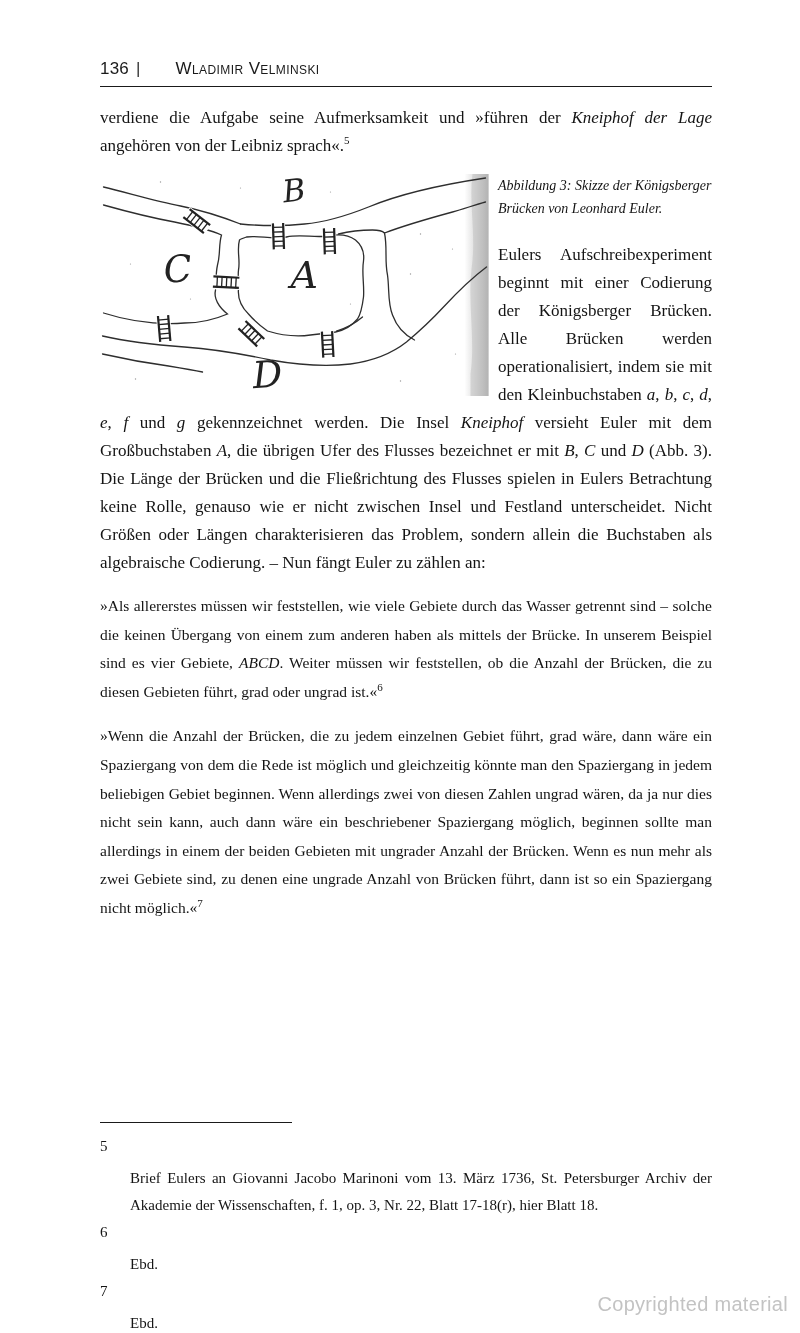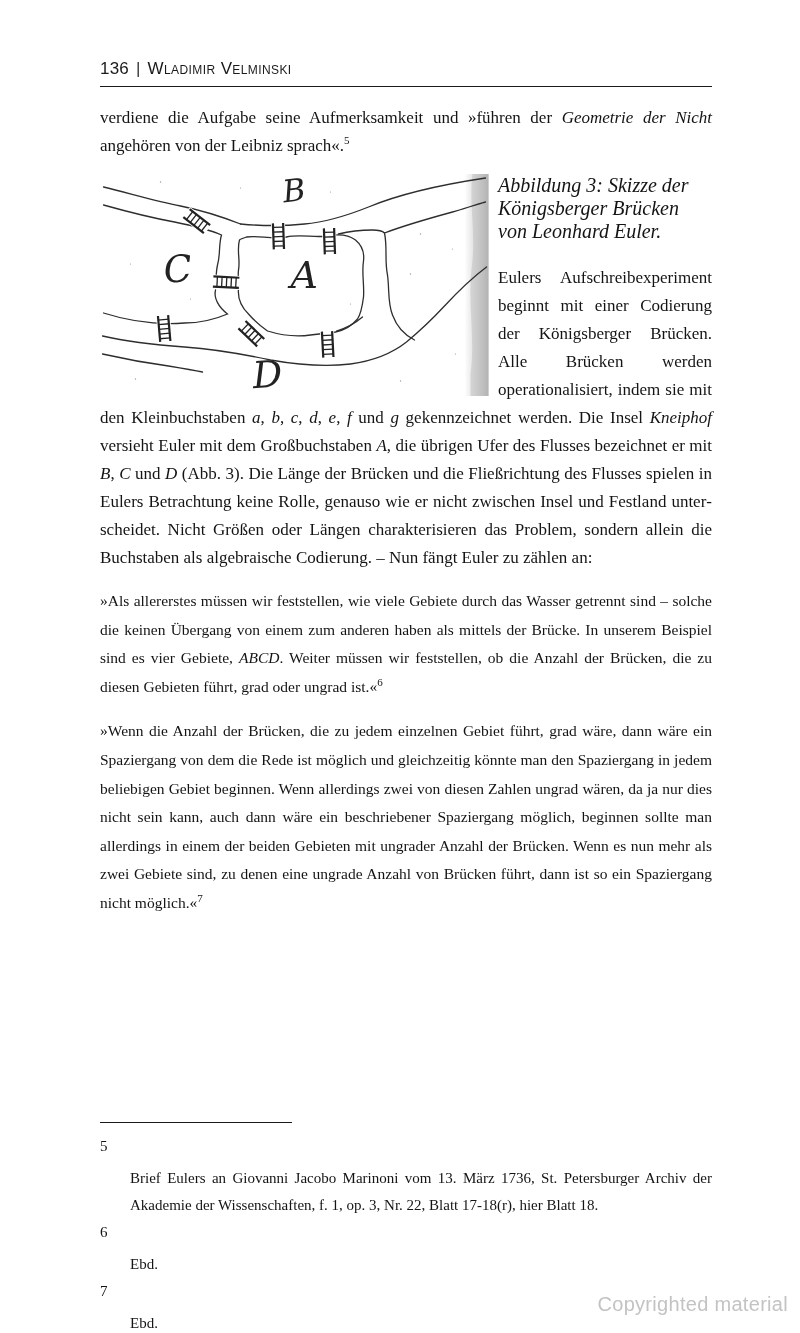--- a/index.html
+++ b/index.html
@@ -13,38 +13,38 @@
 
   
   .pg-header {
     font-family:"Liberation Sans", sans-serif;
     font-size:17px; color:#1a1a1a;
     border-bottom:1.5px solid #1a1a1a;
     padding-bottom:7px; margin-bottom:17px;
     letter-spacing:.2px;
   }
   .pg-header .sep { margin:0 7px; color:#333; font-weight:300; }
-  .pg-header .author { font-variant:small-caps; font-variant-caps:small-caps; letter-spacing:.4px; }
+  .pg-header .author { font-variant:small-caps; font-variant-caps:small-caps; letter-spacing:.4px;margin-left:28px; }
 
   
   .para {
     font-size:17px; line-height:28px; text-align:justify;
     hyphens:manual; color:#141414;
   }
   .para.intro { margin-bottom:8px; }
   sup { font-size:11px; line-height:0; }
 
   
   figure.sketch {
     float:left; width:389px; height:222px;
     margin:6px 9px 6px 0;
   }
   figure.sketch svg { display:block; width:389px; height:222px; }
   .caption {
-    font-style:italic; font-size:20px; line-height:23px;
+    font-style:italic; font-size:14px; line-height:23px;
     margin:14px 0 21px 0; text-align:left; color:#141414;
   }
 
   
   .quote {
     font-size:15.5px; line-height:28.6px; text-align:justify;
     hyphens:manual; margin:15px 0 16px 0; color:#141414;
   }
   .para.body2 { margin-top:12px; }
 
@@ -70,21 +70,21 @@
 </head>
 <body>
 
 <div class="page">
   <div class="content">
 
     <div class="pg-header">
       <span>136</span><span class="sep">|</span><span class="author">Wladimir Velminski</span>
     </div>
 
-    <p class="para intro"><span>verdiene die Aufgabe seine Aufmerksamkeit und »führen der </span><i>Geometrie der Nicht</i><span> angehören von der Leibniz sprach«.</span><sup>5</sup></p>
+    <p class="para intro"><span>verdiene die Aufgabe seine Aufmerksamkeit und »führen der </span><i>Kneiphof der Lage</i><span> angehören von der Leibniz sprach«.</span><sup>5</sup></p>
 
     <figure class="sketch">
       <svg viewBox="0 0 388 222" xmlns="http://www.w3.org/2000/svg">
         <defs>
           <linearGradient id="band" x1="0" y1="0" x2="1" y2="0">
             <stop offset="0" stop-color="#b5b5b5" stop-opacity="0"></stop>
             <stop offset="0.55" stop-color="#b5b5b5" stop-opacity="0.55"></stop>
             <stop offset="1" stop-color="#ababab" stop-opacity="0.95"></stop>
           </linearGradient>
           <g id="ladder">

